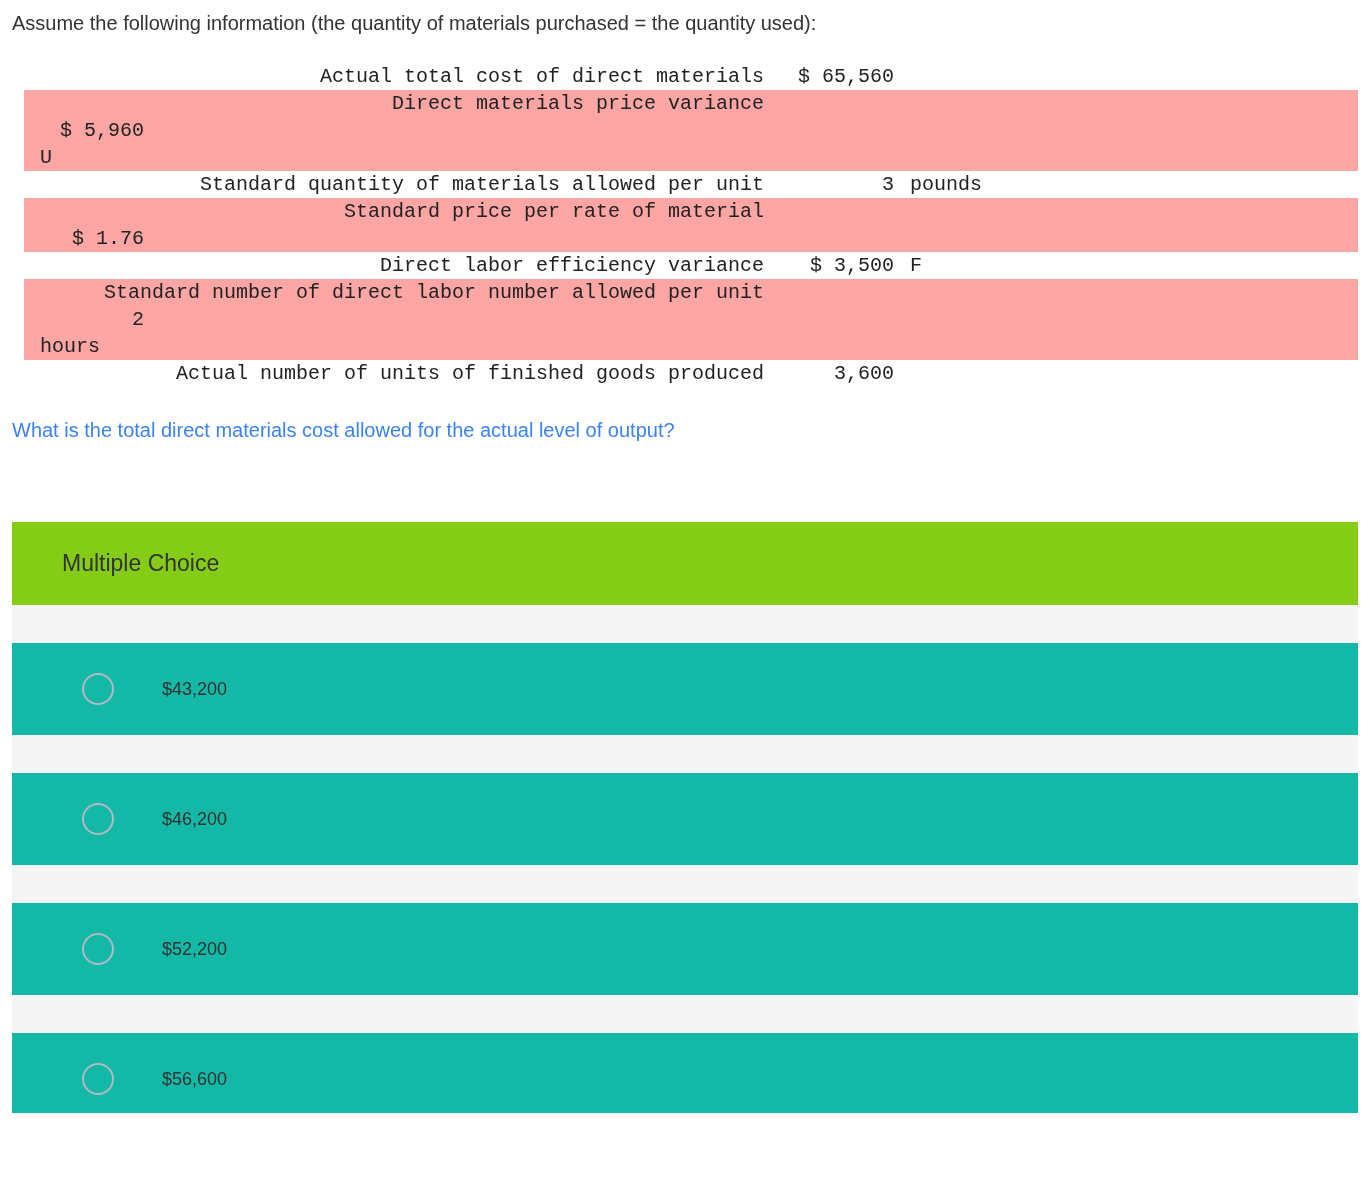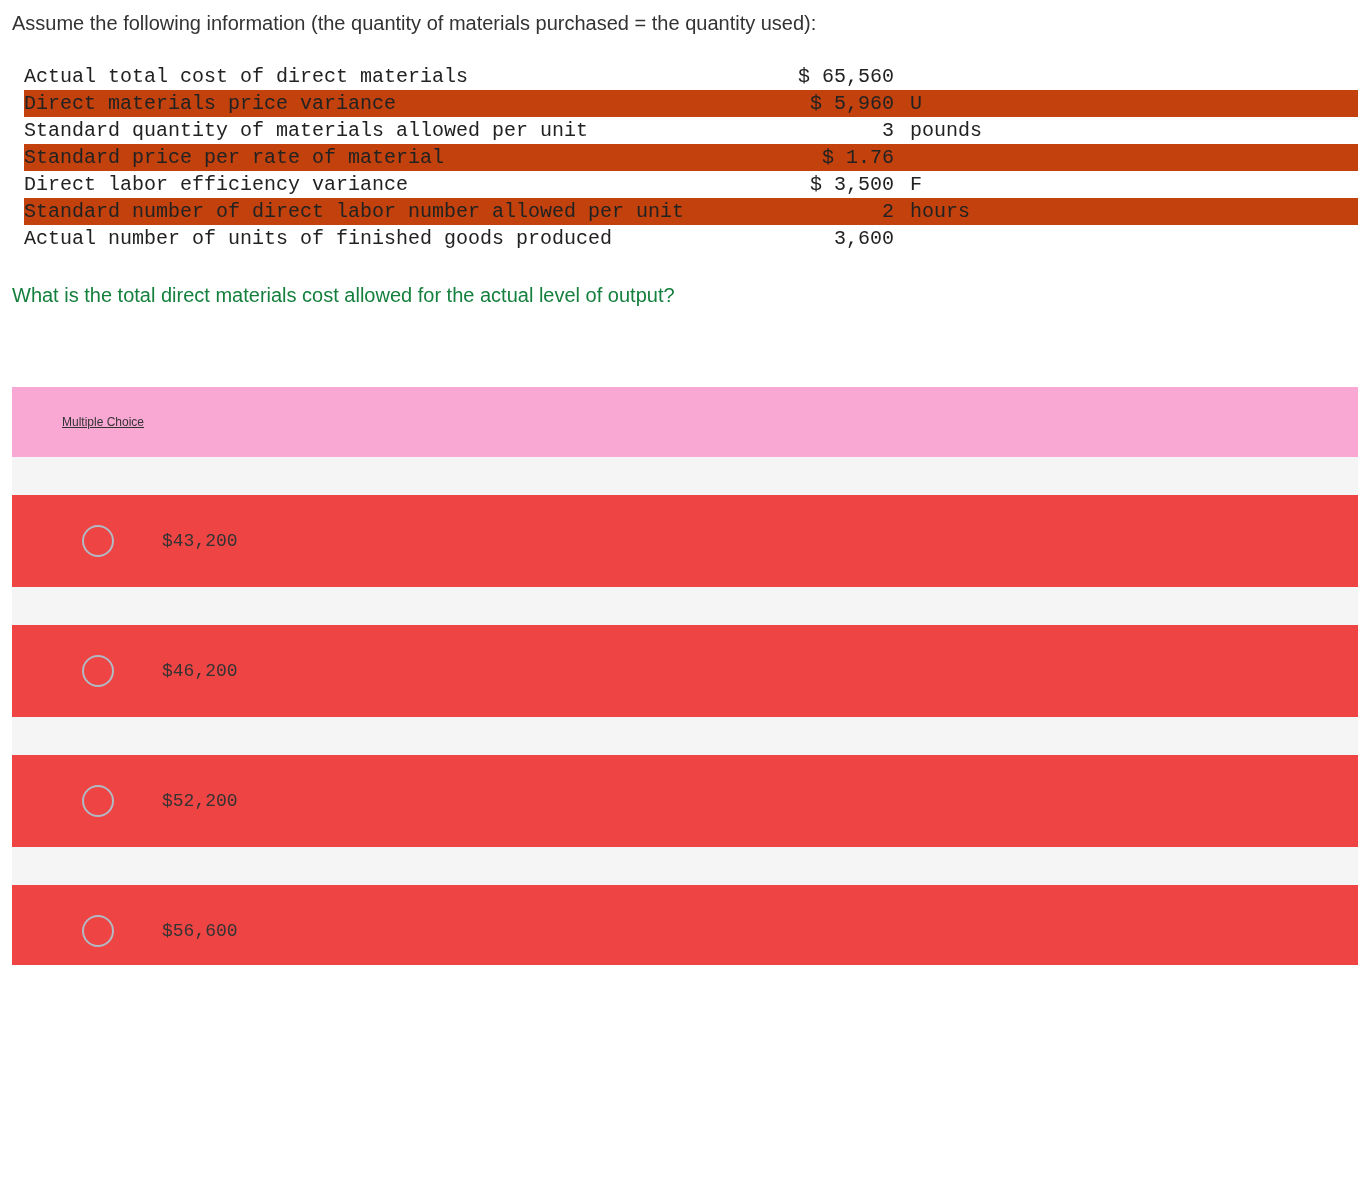--- a/index.html
+++ b/index.html
@@ -26,57 +26,57 @@
     .data-row {
       display: flex;
       font-family: "Courier New", Courier, monospace;
       font-size: 20px;
       line-height: 1.35;
       color: #222;
     }
     .data-row .label {
       width: 750px;
       padding-right: 10px;
+      text-align: right;
     }
     .data-row .val {
       width: 120px;
       text-align: right;
       white-space: pre;
       font-family: Liberation Mono, monospace;
     }
     .data-row .suffix {
       padding-left: 4px;
       white-space: pre;
     }
     .shade {
-      background: #c2410c;
+      background: #fca5a5;
+      flex-direction: column;
     }
     .question {
       font-size: 20px;
-      color: #15803d;
+      color: #3b82f6;
       margin-bottom: 80px;
     }
     .mc-container {
       background: #f5f5f5;
       padding: 0;
     }
     .mc-header {
       padding: 28px 50px;
-      font-size: 12px;
+      font-size: 23px;
       color: #333;
-      background: #f9a8d4;
-      text-decoration: underline;
+      background: #84cc16;
     }
     .option-block {
-      background: #ef4444;
+      background: #14b8a6;
       padding: 30px 50px 30px 70px;
       margin: 38px 0 0 0;
       display: flex;
       align-items: center;
-      font-family: Liberation Mono, monospace;
     }
     .option-block:last-child {
       padding-bottom: 18px;
       text-align: center;
     }
     .radio-circle {
       width: 32px;
       height: 32px;
       border: 2px solid #b0b9c4;
       border-radius: 50%;

